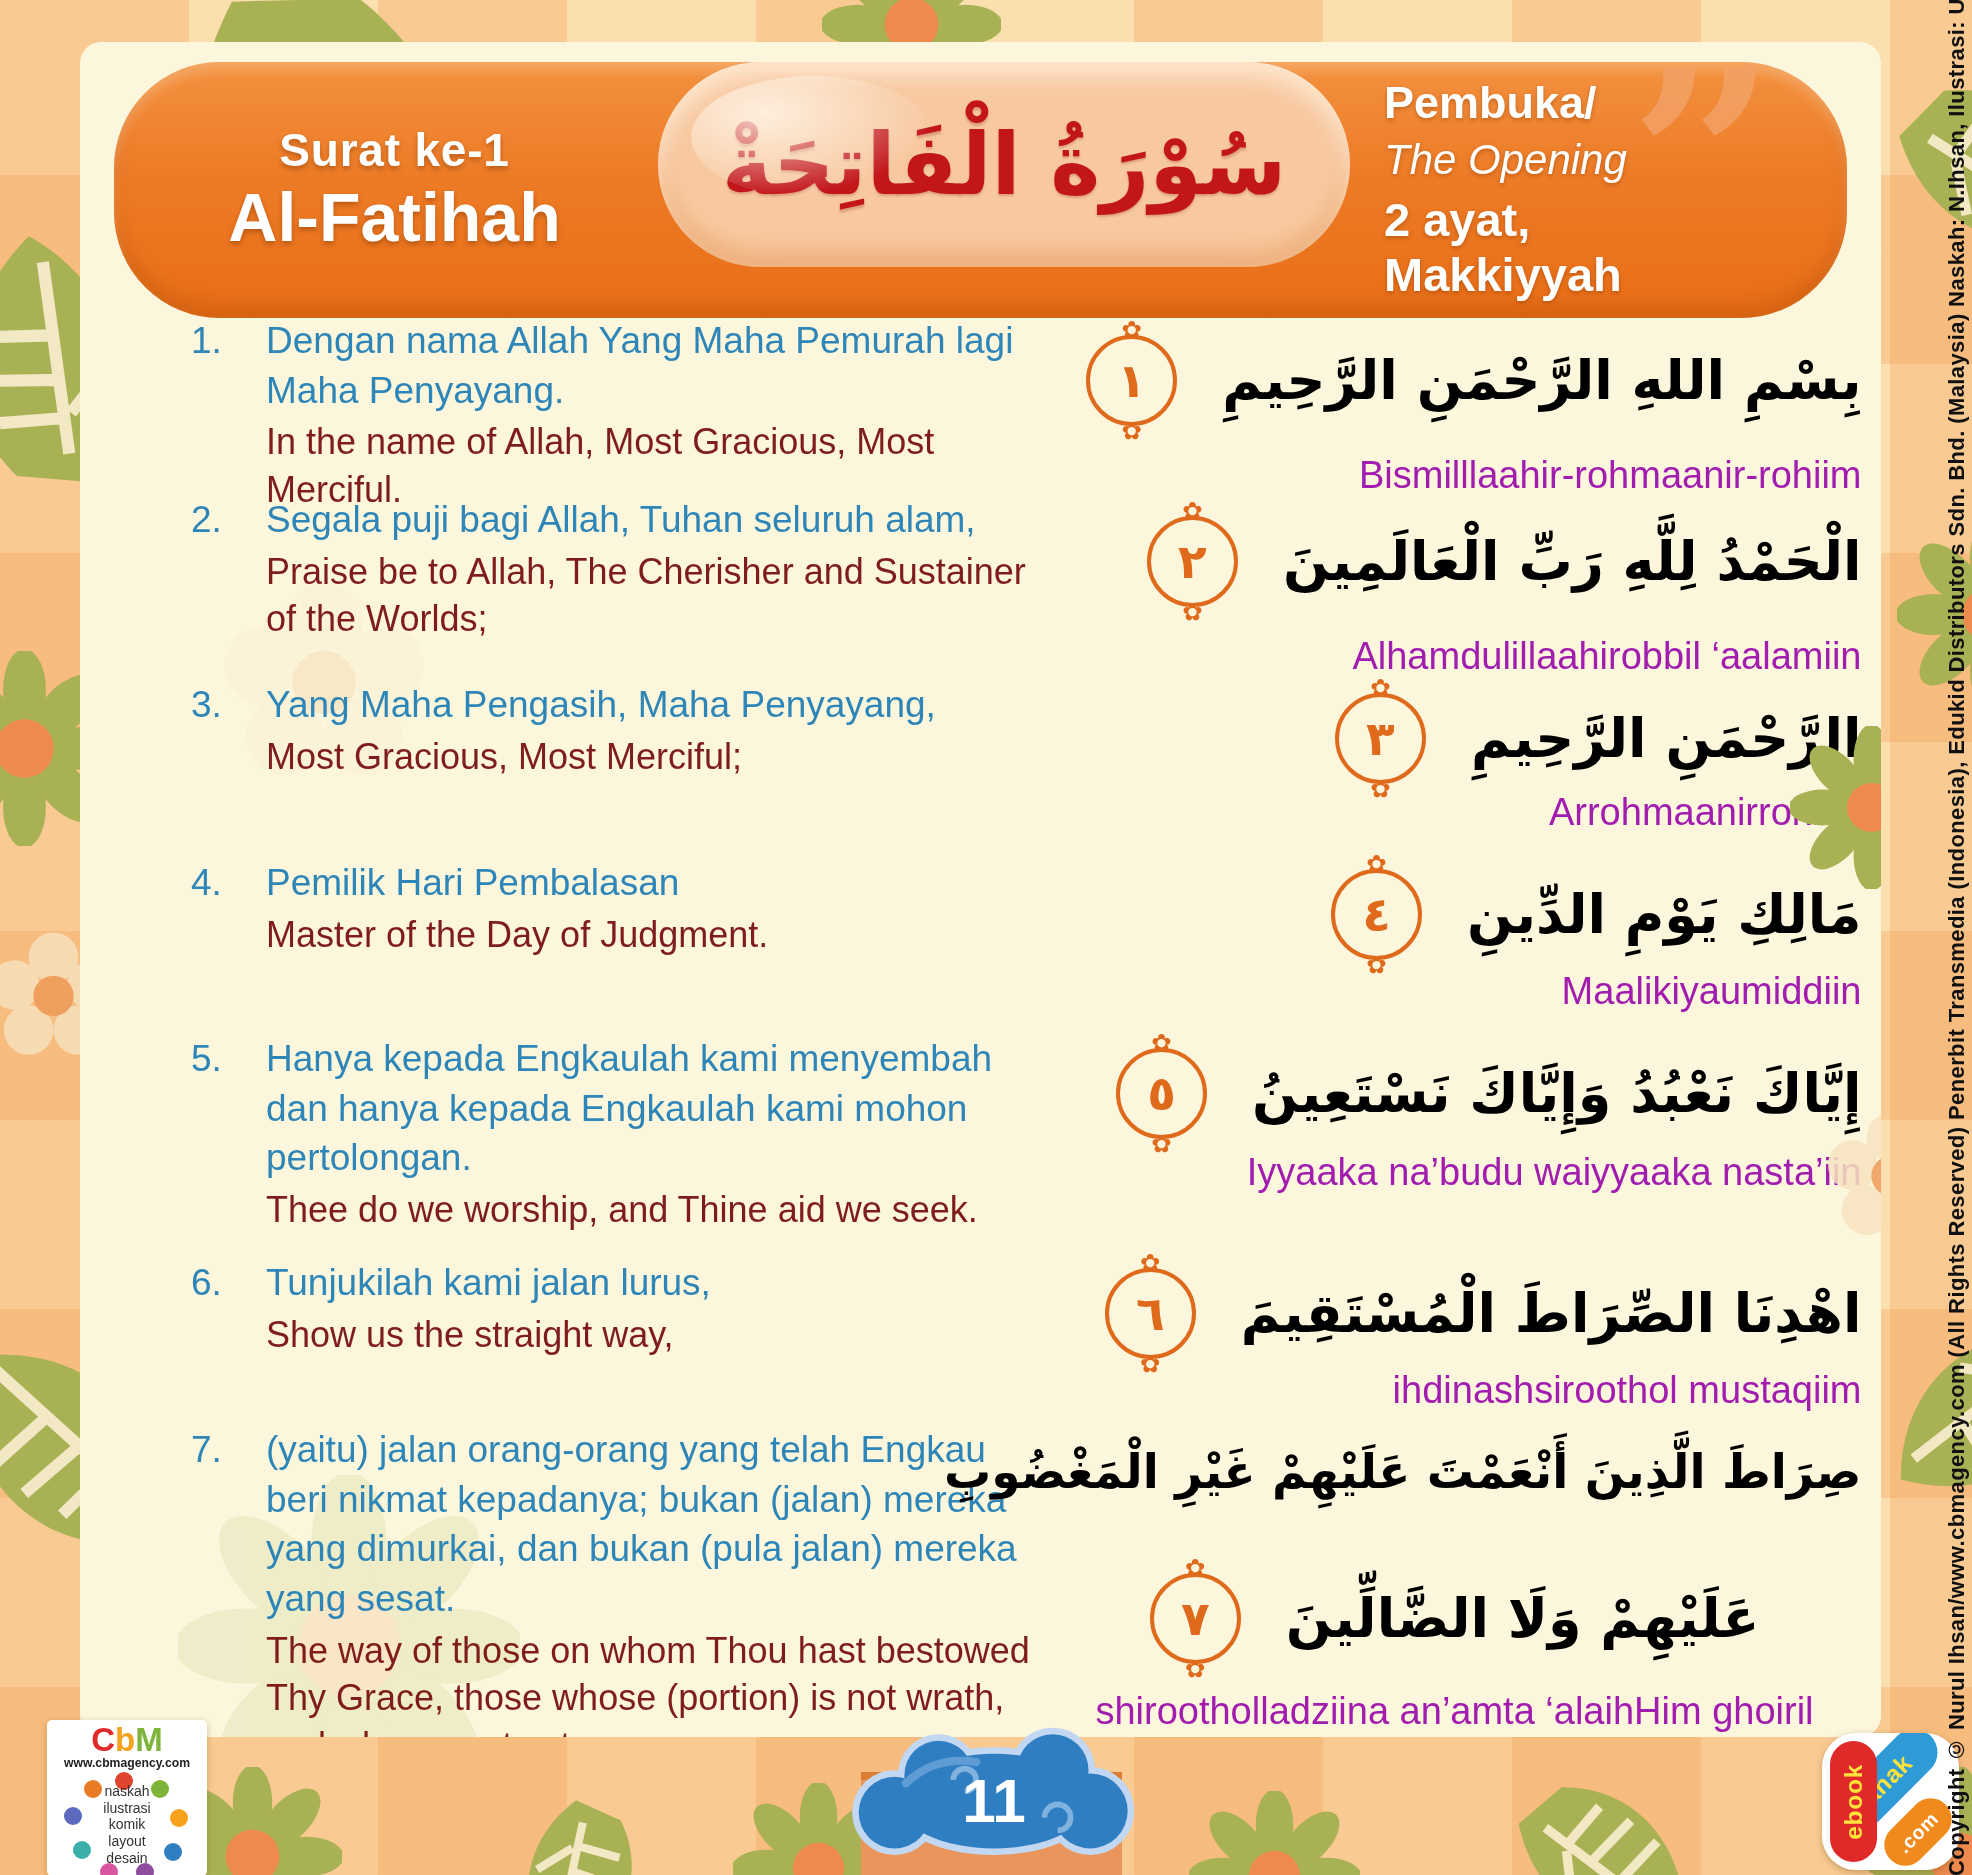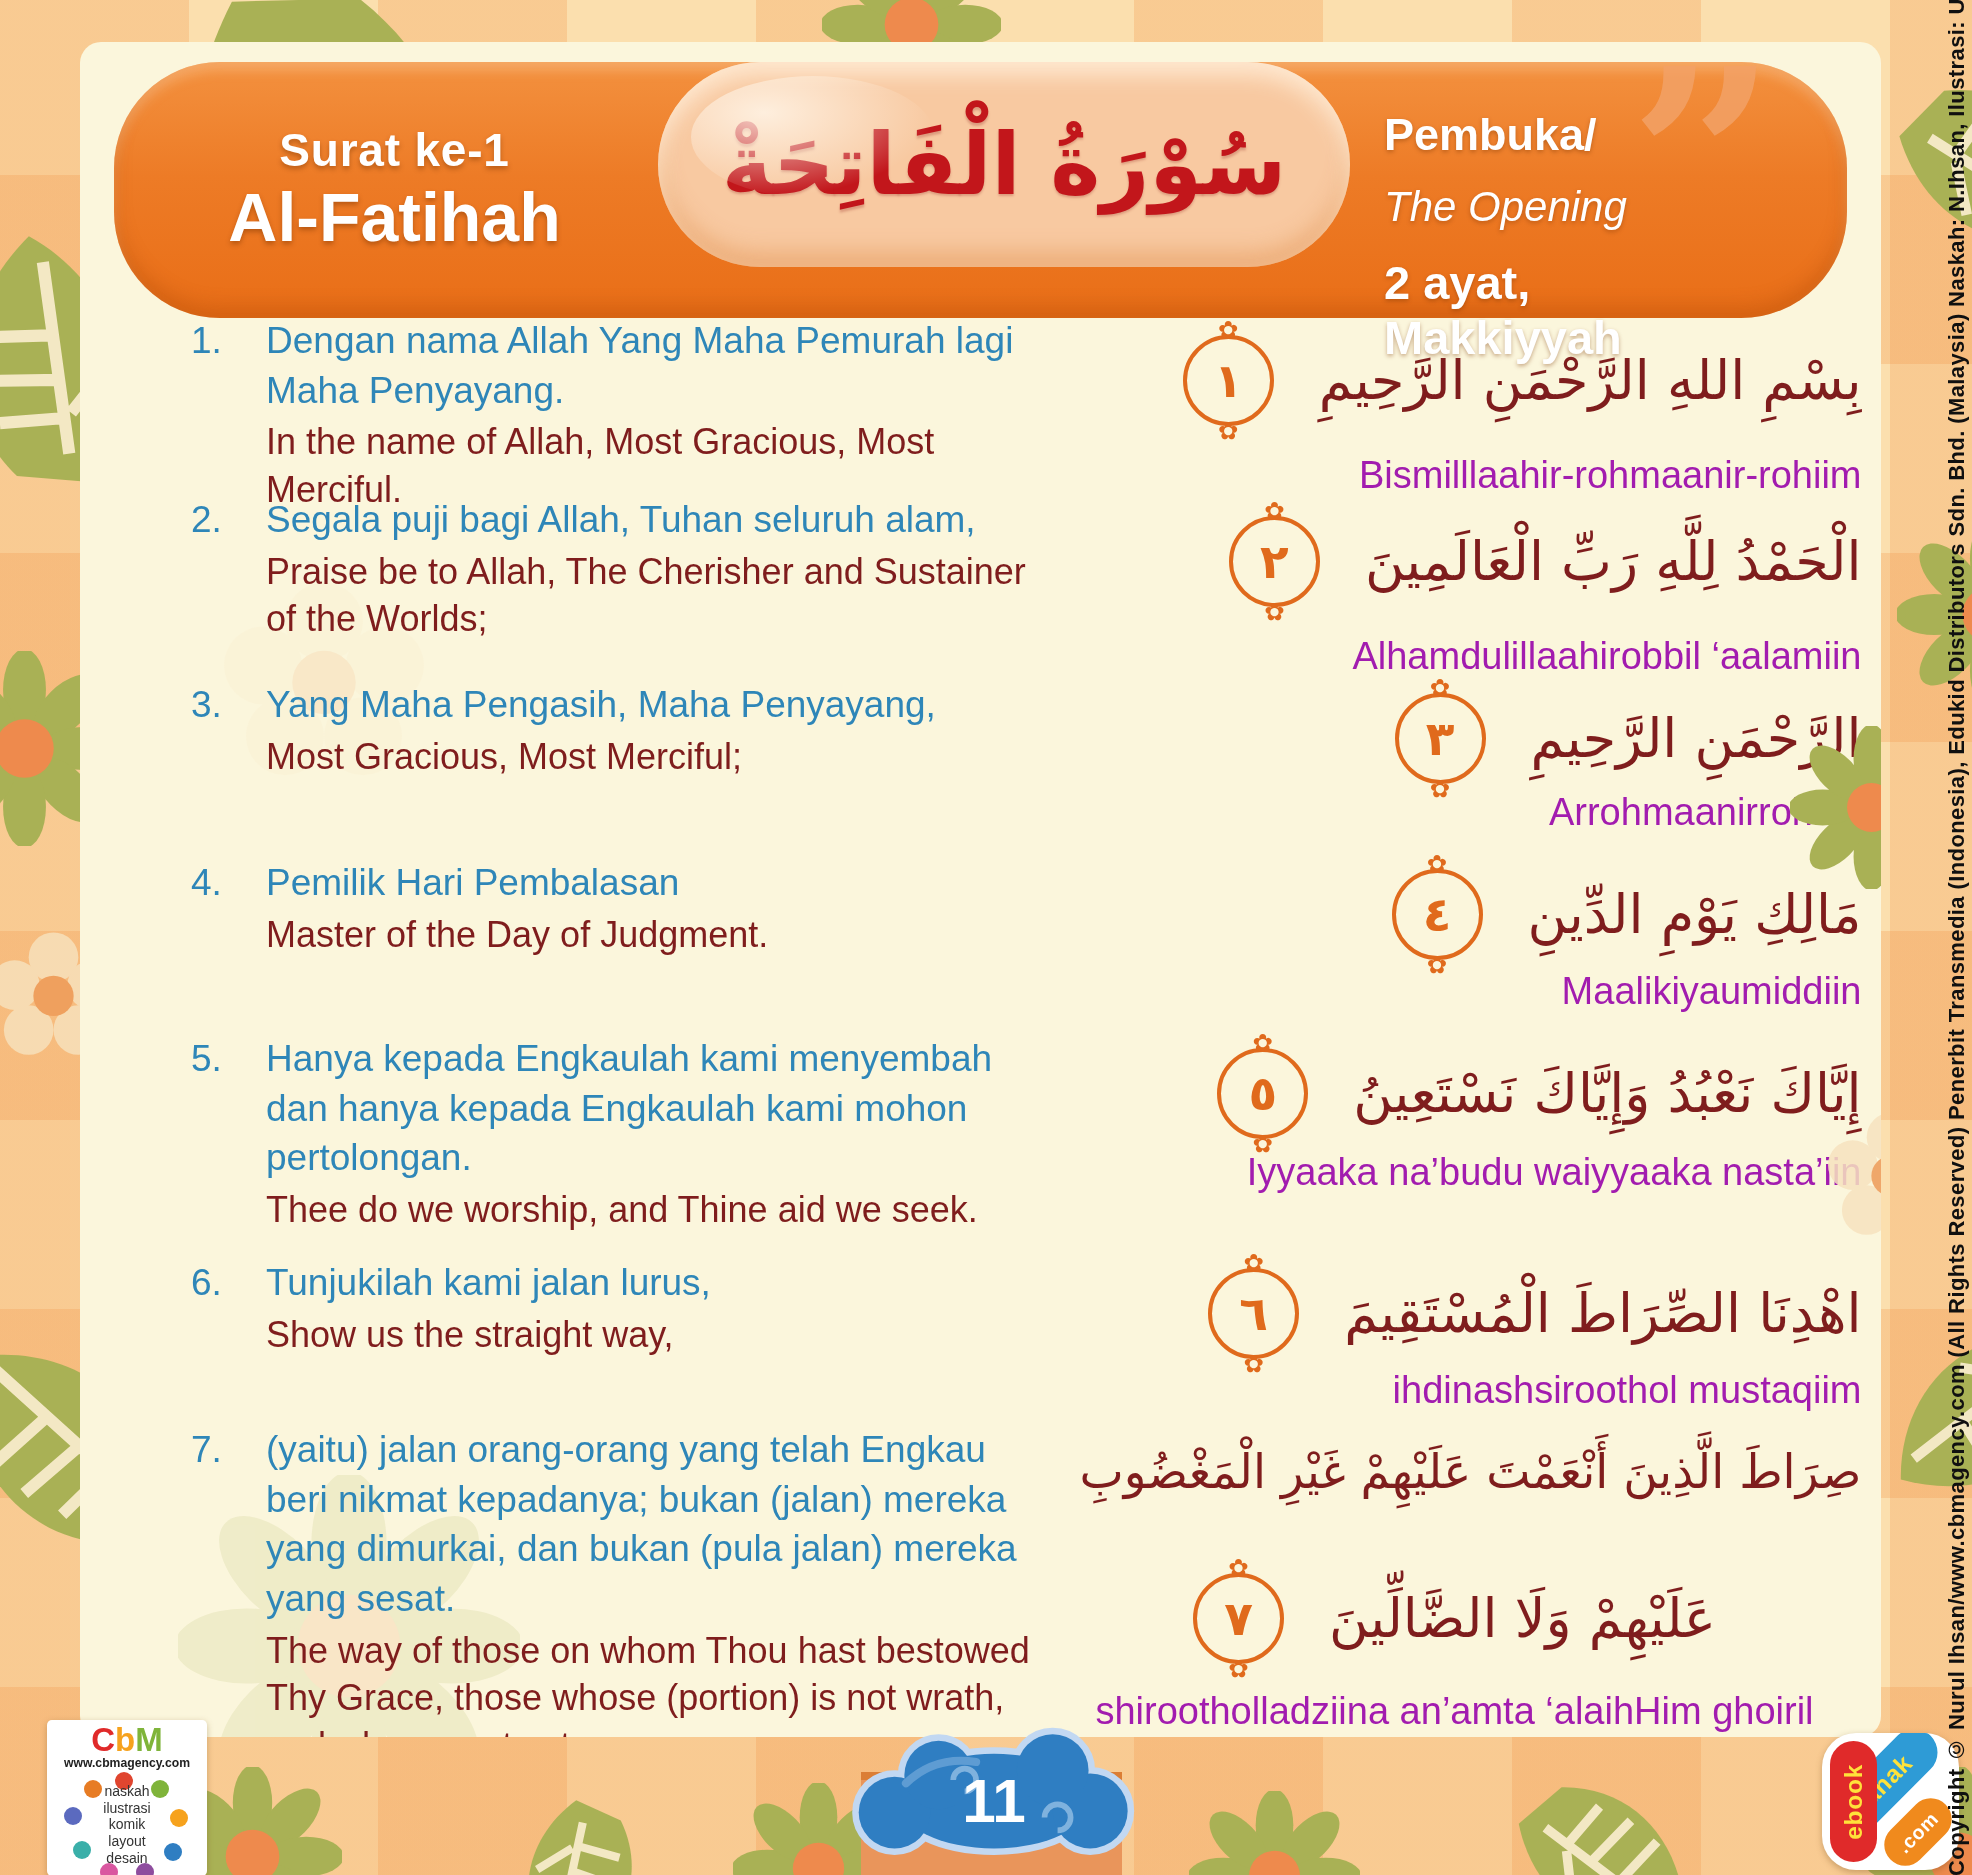--- a/index.html
+++ b/index.html
@@ -47,42 +47,42 @@
     background:radial-gradient(ellipse at 30% 30%, rgba(255,245,232,.85), rgba(255,245,232,0) 70%);
     border-radius:50%;
   }
   .banner-arabic-title {
     font-family:"DejaVu Sans", sans-serif;
     direction:rtl; color:#C2161B; font-size:85px; font-weight:bold; white-space:nowrap;
     text-shadow:0 2.4px 2.4px rgba(140,20,20,.25);
   }
   .banner-right {
     position:absolute; left:1270px; top:0; height:100%; width:383px;
-    display:flex; flex-direction:column; justify-content:space-between;
-    color:#fff; text-shadow:0 2.4px 4.1px rgba(120,50,0,.4);margin-top:47px;
+    display:flex; flex-direction:column; justify-content:center;
+    color:#fff; text-shadow:0 2.4px 4.1px rgba(120,50,0,.4);
   }
   .banner-meaning-id { font-size:45px; font-weight:bold; }
   .banner-meaning-en { font-size:42px; font-style:italic; margin-top:6.5px; }
   .banner-info       { font-size:47px; font-weight:bold; margin-top:8.1px; }
   .quote-orn {
     position:absolute; right:96px; top:-24.4px; font-family:"DejaVu Serif", serif;
     font-size:244px; font-weight:bold; color:#F2A267; opacity:.85; line-height:1;
   }
   .quote-orn::before { content:"\2019\2019"; letter-spacing:-24.4px; }
   
   .verse-left { position:absolute; left:111px; width:839px; display:flex; gap:21px; }
   .v-num  { flex:none; width:54px; color:#2E86B8; font-size:37px; line-height:1.34; }
   .v-id   { color:#2E86B8; font-size:37px; line-height:1.34; }
   .v-en   { color:#7f1d1d; font-size:36px; line-height:1.32; margin-top:3.3px; }
   
   .verse-right { position:absolute; right:19.5px; width:814px; }
   .arabic-row { display:flex; justify-content:flex-end; align-items:center; gap:45px; }
   .arabic {
     font-family:"DejaVu Sans", sans-serif; direction:rtl; white-space:nowrap;
-    color:#7f1d1d; font-size:54px; font-weight:normal;
+    color:#000000; font-size:54px; font-weight:bold;
   }
   .arabic.small { font-size:47px; }
   .medallion {
     flex:none; width:91px; height:91px; border:4.9px solid #E06A1C; border-radius:50%;
     display:flex; align-items:center; justify-content:center;
     color:#E06A1C; font-size:47px; font-weight:bold; position:relative;
     font-family:"DejaVu Sans", sans-serif;
   }
   .medallion::before, .medallion::after {
     position:absolute; left:50%; transform:translateX(-50%);

